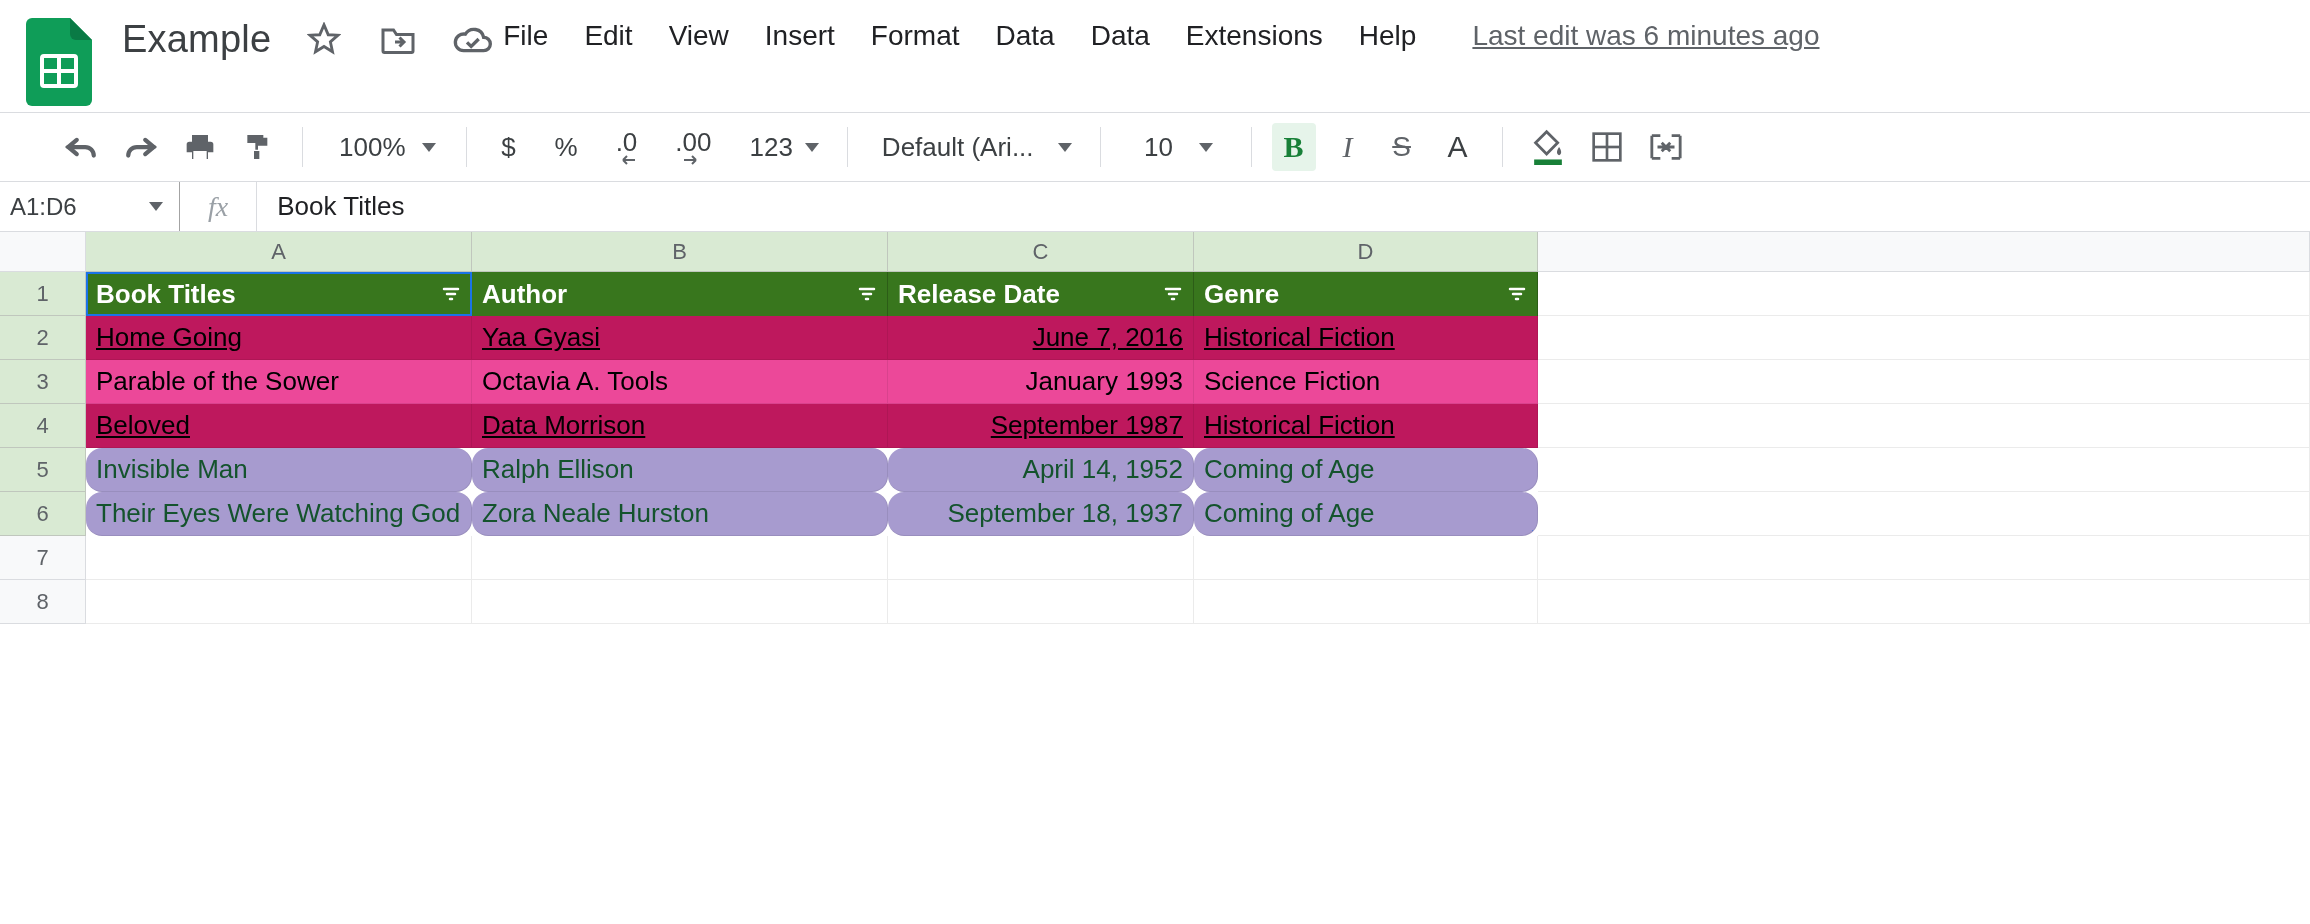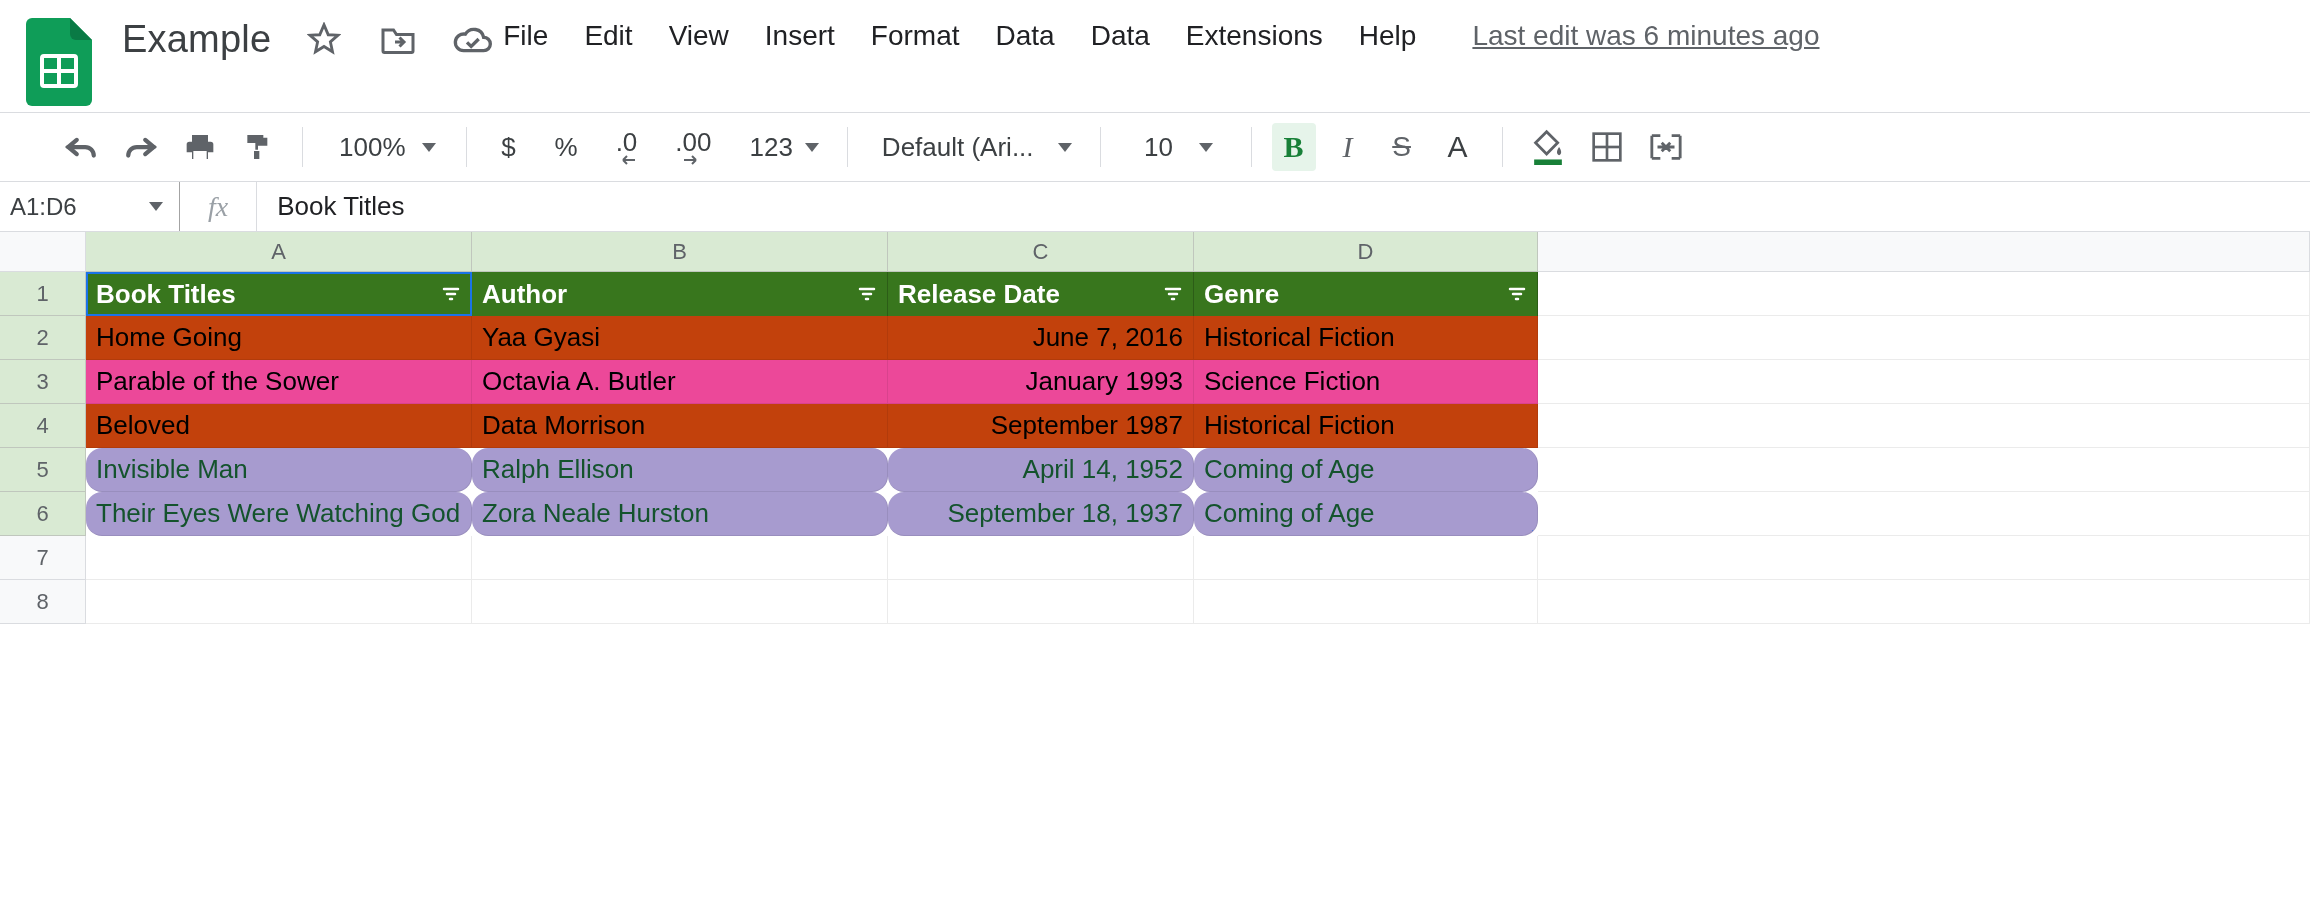--- a/index.html
+++ b/index.html
@@ -205,21 +205,21 @@
     justify-content: space-between;
     border-right: 1px solid #2c5d17;
     border-bottom: none;
     height: 44px;
   }
   .hdr-row .cell.first {
     outline: 2px solid #1a73e8;
     outline-offset: -2px;
   }
 
-  .bg-orange { background: #c2410c; color:#000; }
+  .bg-orange { background: #be185d; color:#000;text-decoration:underline; }
   .bg-blue   { background: #ec4899; color:#000; }
   .bg-purple { background: #a79bcf; color:#14532d;border-radius:16px; }
 
   
   .sel-handle {
     position: relative;
   }
   .sel-handle::after {
     content: "";
     position: absolute;
@@ -460,21 +460,21 @@
 
   <div class="row-h">2</div>
   <div class="cell bg-orange">Home Going</div>
   <div class="cell bg-orange">Yaa Gyasi</div>
   <div class="cell bg-orange right">June 7, 2016</div>
   <div class="cell bg-orange">Historical Fiction</div>
   <div class="cell blank"></div>
 
   <div class="row-h">3</div>
   <div class="cell bg-blue">Parable of the Sower</div>
-  <div class="cell bg-blue">Octavia A. Butler</div>
+  <div class="cell bg-blue">Octavia A. Tools</div>
   <div class="cell bg-blue right">January 1993</div>
   <div class="cell bg-blue">Science Fiction</div>
   <div class="cell blank"></div>
 
   <div class="row-h">4</div>
   <div class="cell bg-orange">Beloved</div>
   <div class="cell bg-orange">Data Morrison</div>
   <div class="cell bg-orange right">September 1987</div>
   <div class="cell bg-orange">Historical Fiction</div>
   <div class="cell blank"></div>

